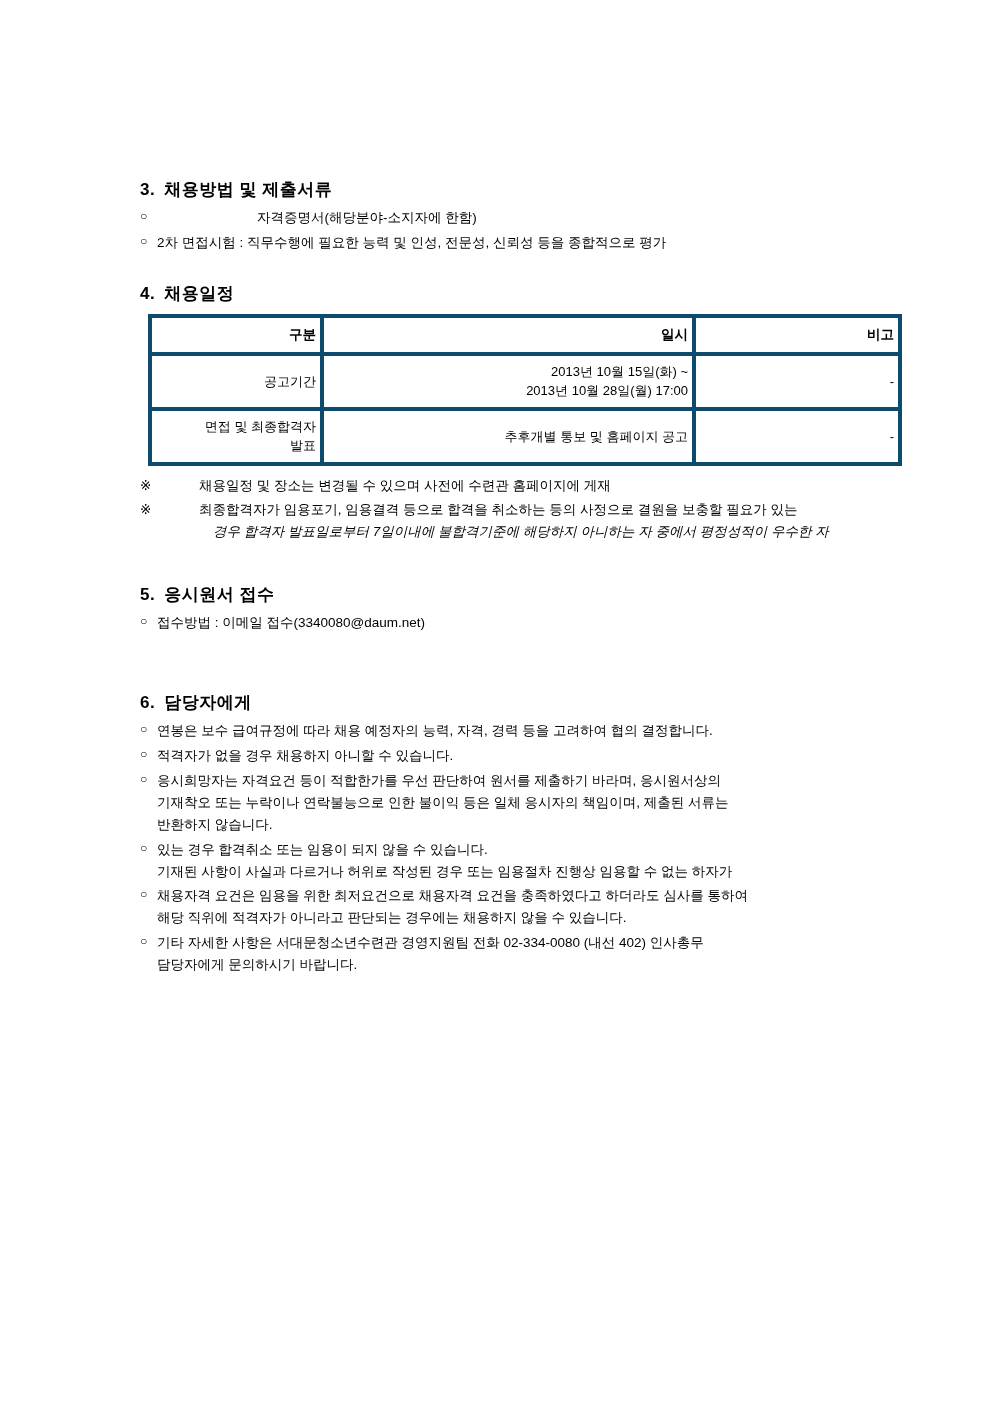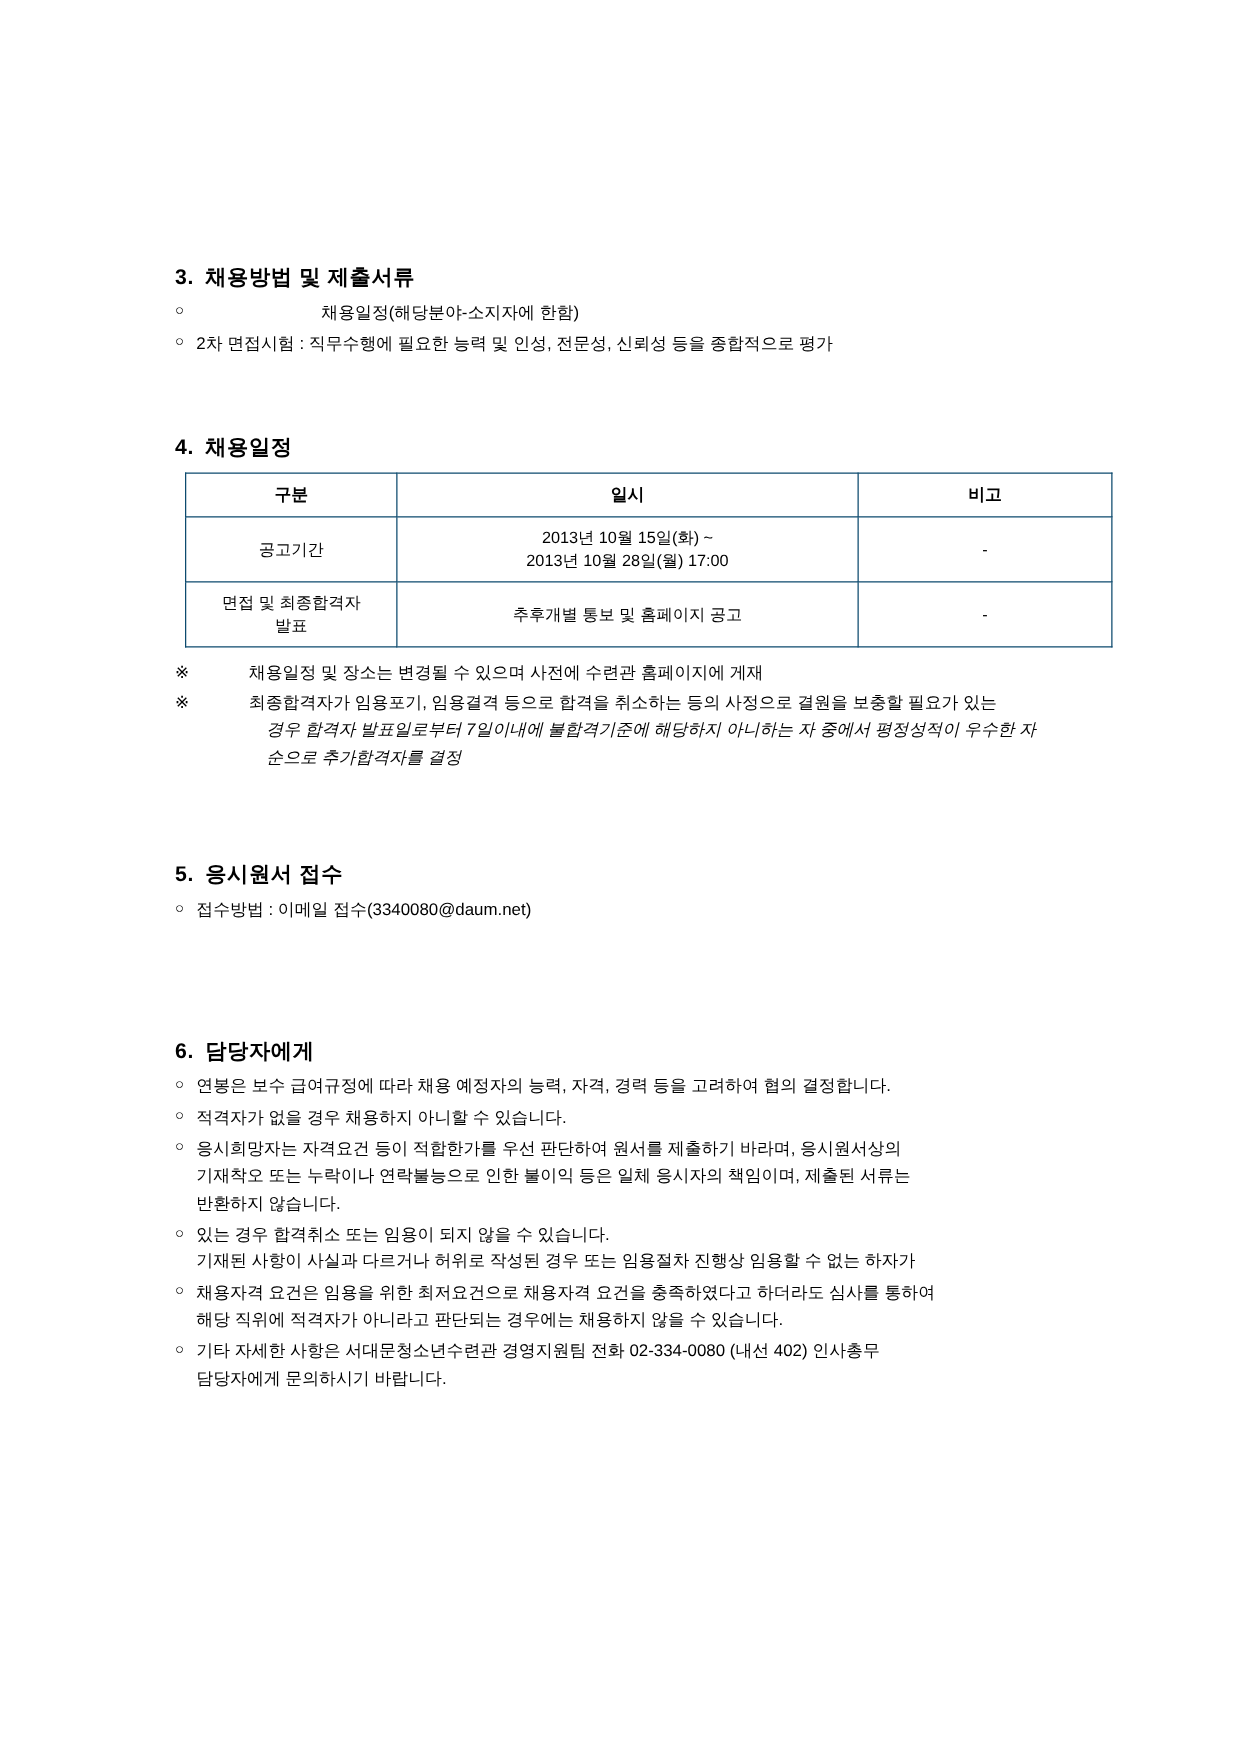--- a/index.html
+++ b/index.html
@@ -33,21 +33,21 @@
   .section-head {
     font-size: 17px;
     font-weight: bold;
     letter-spacing: 0.5px;
     margin: 0 0 6px 0;
     display: flex;
     align-items: baseline;
     gap: 9px;
   }
   .section-head .num { font-weight: bold; }
-  .section-head .txt { font-weight: bold; margin-top: 32px; }
+  .section-head .txt { font-weight: bold; }
 
   .section { margin-bottom: 18px; }
 
   
   .item {
     display: flex;
     align-items: flex-start;
     font-size: 13.5px;
     line-height: 1.62;
     margin: 3px 0;
@@ -65,22 +65,22 @@
 
   
   table.schedule {
     border-collapse: collapse;
     width: 714px;
     margin: 9px 0 9px 8px;
     font-size: 13px;
     table-layout: fixed;
   }
   table.schedule td, table.schedule th {
-    border: 1px solid #0c4a6e;
-    text-align: center;
+    border: 4px solid #0c4a6e;
+    text-align: right;
     vertical-align: middle;
     padding: 6px 4px;
     font-weight: normal;
     line-height: 1.5;
   }
   table.schedule thead th {
     font-weight: bold;
     padding: 7px 4px;
     font-size: 13.5px;
   }
@@ -117,21 +117,21 @@
 
     <div class="section">
       <div class="section-head">
         <span class="num">3.</span>
         <span class="txt">채용방법 및 제출서류</span>
       </div>
 
       <div class="item">
         <span class="marker">○</span>
         <span class="body">
-          <span class="line indent-1">채용일정(해당분야-소지자에 한함)</span>
+          <span class="line indent-1">자격증명서(해당분야-소지자에 한함)</span>
         </span>
       </div>
 
       <div class="item">
         <span class="marker">○</span>
         <span class="body">
           <span class="line">2차 면접시험 : 직무수행에 필요한 능력 및 인성, 전문성, 신뢰성 등을 종합적으로 평가</span>
         </span>
       </div>
     </div>
@@ -177,21 +177,20 @@
         <span class="body">
           <span class="line">채용일정 및 장소는 변경될 수 있으며 사전에 수련관 홈페이지에 게재</span>
         </span>
       </div>
 
       <div class="note">
         <span class="marker">※</span>
         <span class="body">
           <span class="line">최종합격자가 임용포기, 임용결격 등으로 합격을 취소하는 등의 사정으로 결원을 보충할 필요가 있는</span>
           <span class="line ind">경우 합격자 발표일로부터 7일이내에 불합격기준에 해당하지 아니하는 자 중에서 평정성적이 우수한 자</span>
-          <span class="line ind">순으로 추가합격자를 결정</span>
         </span>
       </div>
     </div>
 
     <div class="gap-md"></div>
 
     <div class="section">
       <div class="section-head">
         <span class="num">5.</span>
         <span class="txt">응시원서 접수</span>

